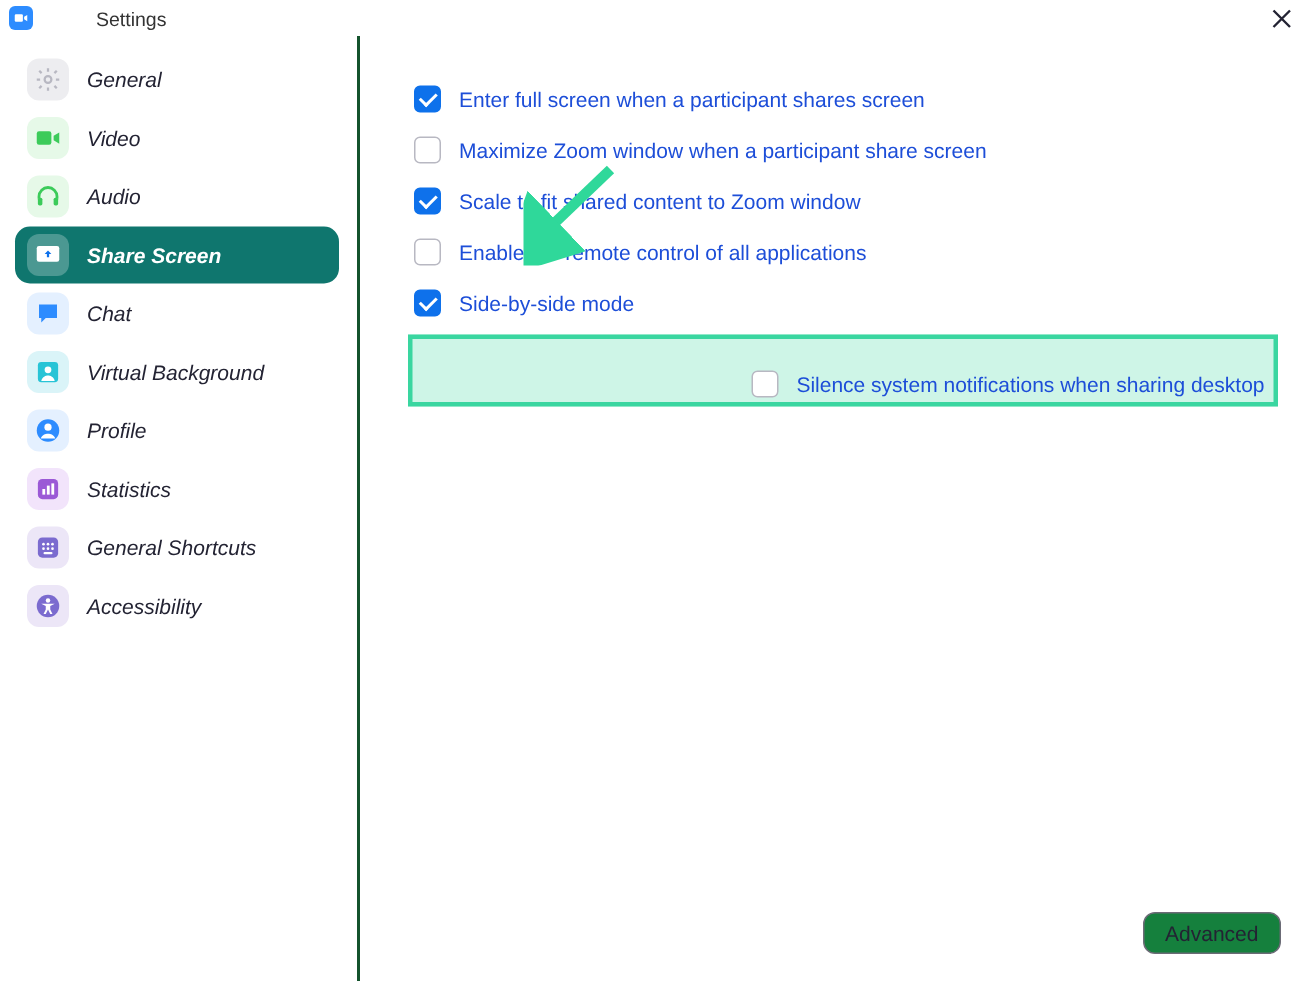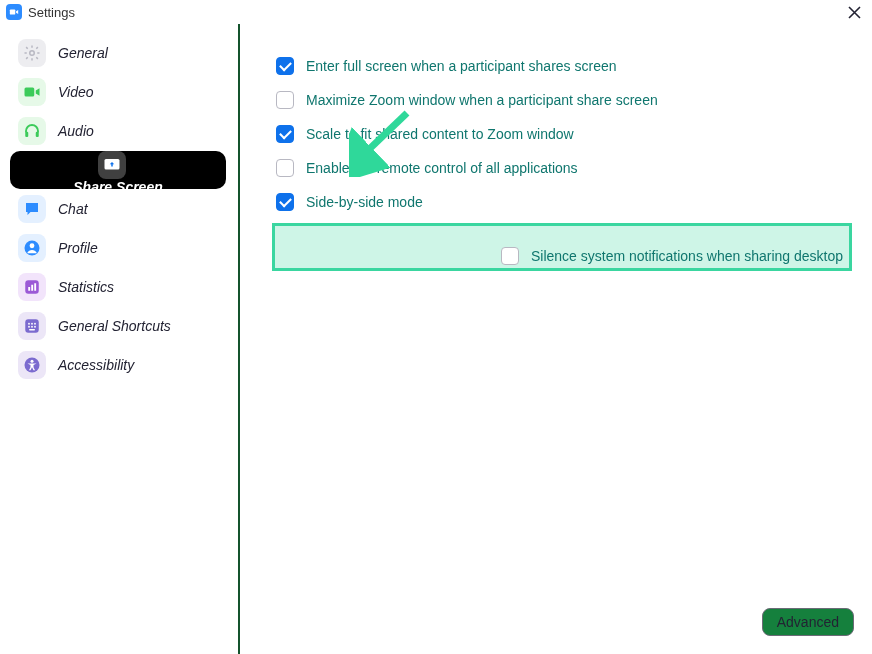--- a/index.html
+++ b/index.html
@@ -24,20 +24,21 @@
     width: 16px; height: 16px;
     background: #2D8CFF;
     border-radius: 4px;
     display: flex; align-items: center; justify-content: center;
     margin-right: 6px;
   }
   .titlebar .app-icon svg { width: 10px; height: 10px; }
   .titlebar .title {
     font-size: 13px;
     color: #333;
+    margin-left: 36px;
   }
   .close-btn {
     position: absolute;
     right: 8px; top: 2px;
     width: 20px; height: 20px;
     display: flex; align-items: center; justify-content: center;
     cursor: pointer;
     font-size: 18px;
     line-height: 1;
   }
@@ -62,24 +63,23 @@
   }
   .sidebar-item .icon {
     width: 28px; height: 28px;
     border-radius: 8px;
     display: flex; align-items: center; justify-content: center;
     margin-right: 12px;
     flex-shrink: 0;
   }
   .sidebar-item .label { font-size: 14px; }
   .sidebar-item.active {
-    background: #000000;
+    background: #0f766e;
     color: #fff;
     font-weight: 600;
-    flex-direction: column;
   }
   .sidebar-item.active .icon { background: rgba(255,255,255,0.25) !important; }
   .main {
     flex: 1;
     position: relative;
     padding: 30px 20px 20px 36px;
   }
   .options { display: flex; flex-direction: column; gap: 10px; }
   .option-row {
     display: flex; align-items: center;
@@ -100,21 +100,21 @@
     background: #0E71EB;
     border-color: #0E71EB;
   }
   .checkbox.checked::after {
     content: "";
     width: 5px; height: 9px;
     border: solid #fff;
     border-width: 0 2px 2px 0;
     transform: rotate(45deg) translate(-1px,-1px);
   }
-  .option-label { font-size: 14px; color: #0f766e; }
+  .option-label { font-size: 14px; color: #1d4ed8; }
   .highlight-row {
     border: 3px solid #3AD6A0;
     background: rgba(58,214,160,0.25);
     padding: 21px 6px 3px 3px;
     margin-left: -4px;
     margin-top: -1px;
     height: auto;
     justify-content: flex-end;
   }
   .highlight-row .checkbox { background: #fff; }
@@ -196,20 +196,30 @@
       </div>
       <div class="sidebar-item">
         <span class="icon" style="background: rgb(228, 240, 255);">
           <svg width="18" height="18" viewBox="0 0 24 24">
             <path d="M4 4h16v12H10l-4 4v-4H4z" fill="#2D8CFF"></path>
           </svg>
         </span>
         <span class="label">Chat</span>
       </div>
       <div class="sidebar-item">
+        <span class="icon" style="background: rgb(218, 244, 248);">
+          <svg width="18" height="18" viewBox="0 0 24 24">
+            <rect x="3" y="3" width="18" height="18" rx="3" fill="#28C4D6"></rect>
+            <circle cx="12" cy="10" r="3" fill="#fff"></circle>
+            <path d="M6 20c1-4 4-5 6-5s5 1 6 5" fill="#fff"></path>
+          </svg>
+        </span>
+        <span class="label">Virtual Background</span>
+      </div>
+      <div class="sidebar-item">
         <span class="icon" style="background: rgb(228, 240, 255);">
           <svg width="18" height="18" viewBox="0 0 24 24">
             <circle cx="12" cy="12" r="10" fill="#2D8CFF"></circle>
             <circle cx="12" cy="9" r="3.2" fill="#fff"></circle>
             <path d="M5.5 19c1.3-3.2 4-4.2 6.5-4.2s5.2 1 6.5 4.2" fill="#fff"></path>
           </svg>
         </span>
         <span class="label">Profile</span>
       </div>
       <div class="sidebar-item">

